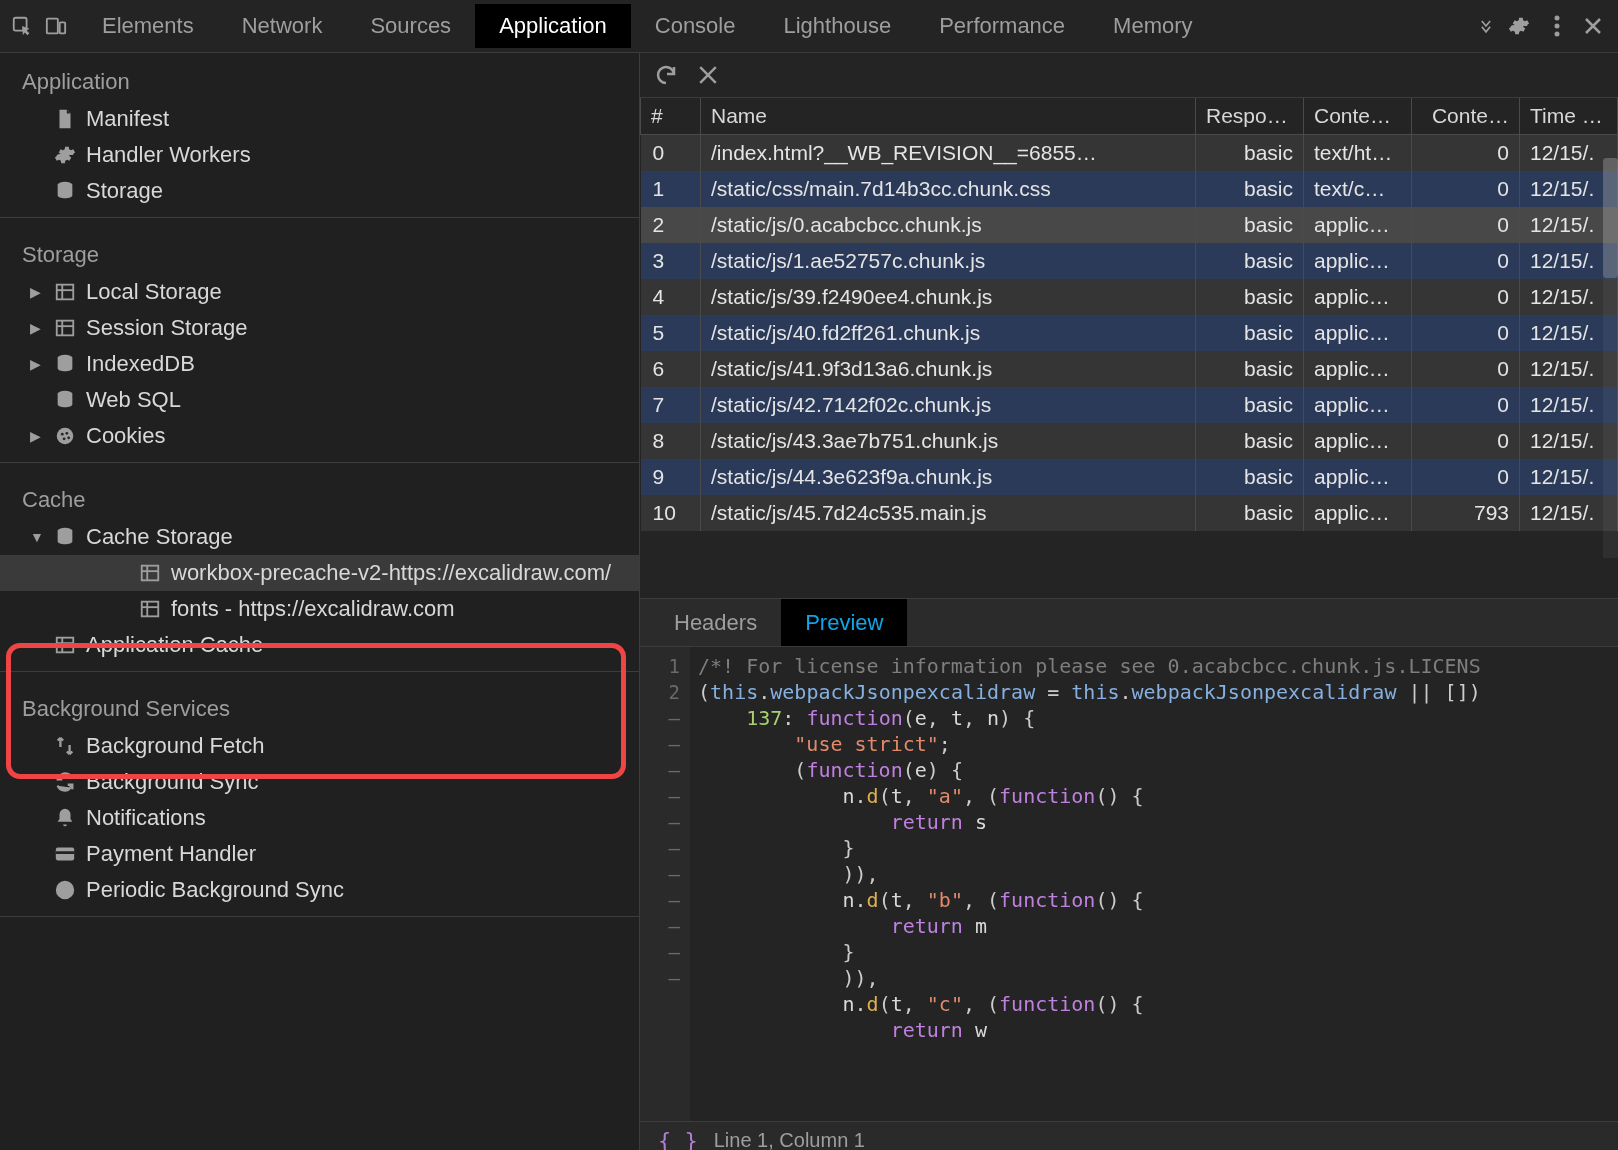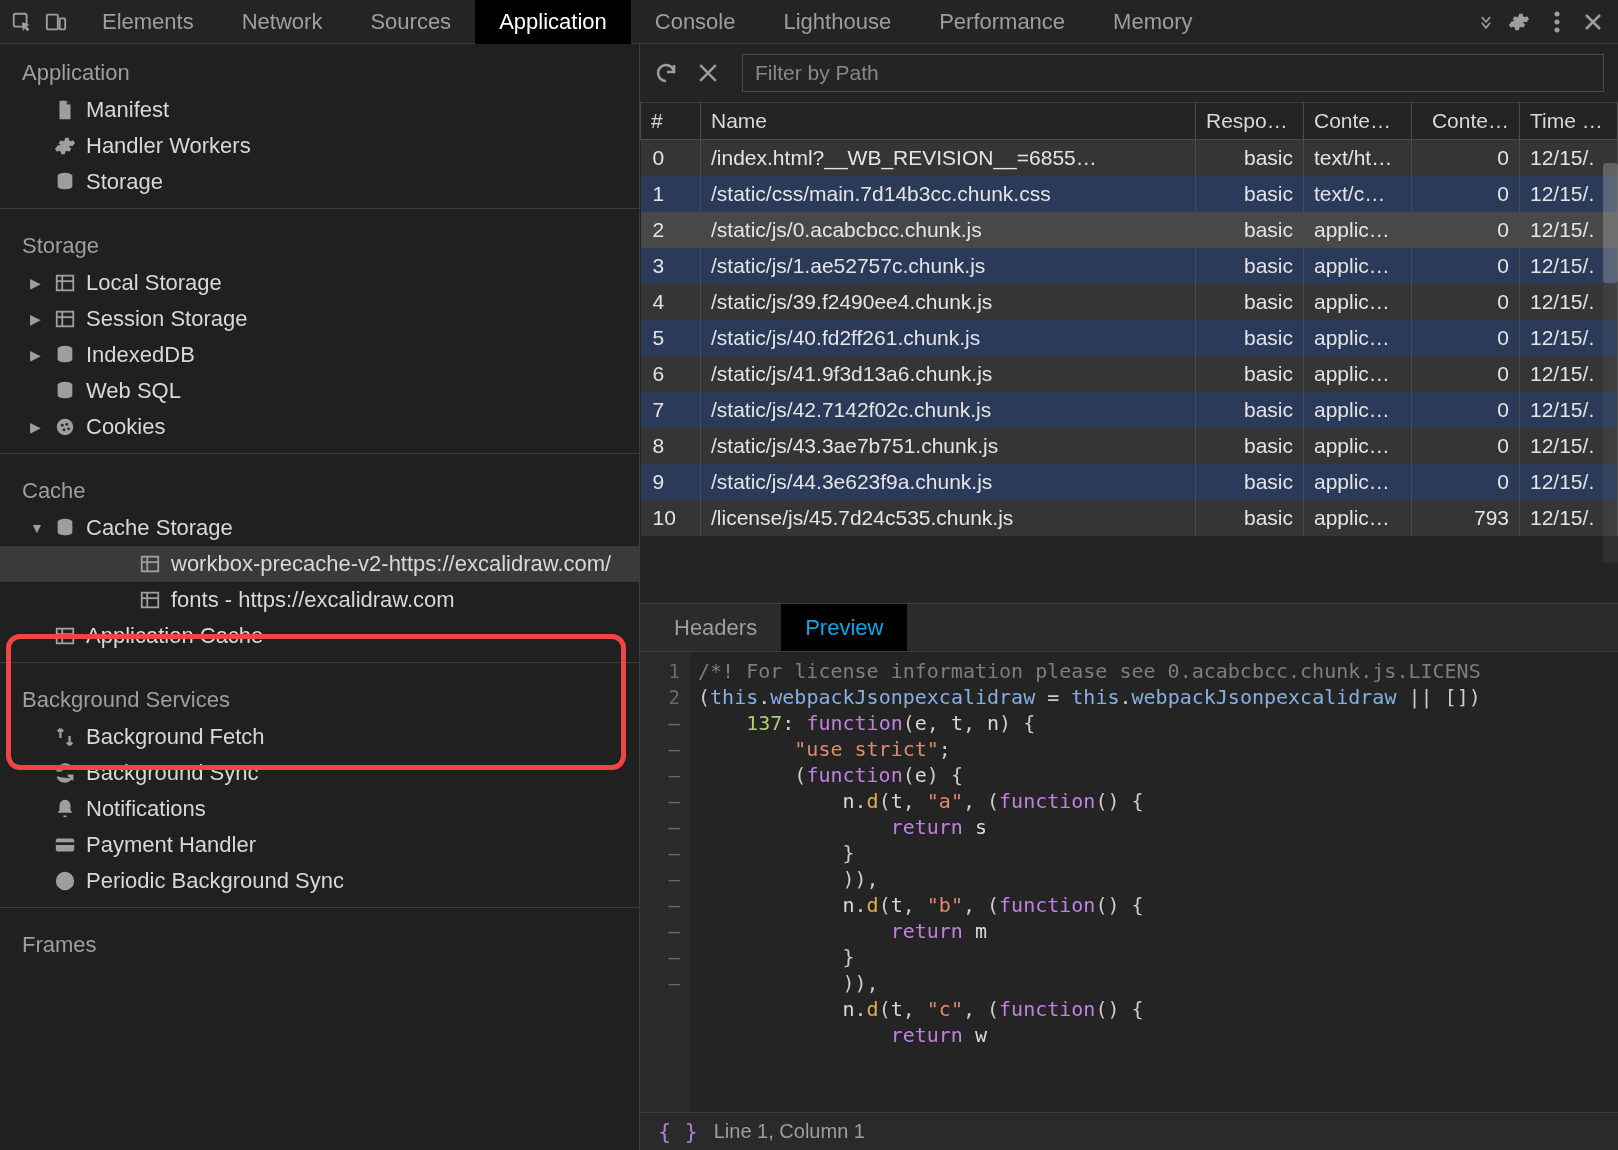--- a/index.html
+++ b/index.html
@@ -32,21 +32,21 @@
     background: var(--bg-main);
     color: var(--text-main);
     width:1618px; height:1150px;
     overflow:hidden;
     font-size:22px;
   }
   
   .tabstrip {
     display:flex;
     align-items:center;
-    height:44px;
+    height:53px;
     background: var(--bg-main);
     border-bottom:1px solid var(--border);
     padding:0 6px;
     gap:0;
   }
   .tabstrip .ts-left { display:flex; align-items:center; gap:10px; padding:0 10px 0 4px;}
   .tabstrip .ts-icon { width:24px; height:24px; display:flex; align-items:center; justify-content:center; color: var(--text-dim); }
   .tabstrip .tabs { display:flex; flex:1; gap:0; }
   .tabstrip .tab {
     padding:0 24px;
@@ -501,39 +501,37 @@
           <span class="icon">
             <svg width="22" height="22" viewBox="0 0 24 24" fill="currentColor" stroke="currentColor" stroke-width="2">
               <circle cx="12" cy="12" r="9"></circle>
               <path d="M12 7v5l4 2"></path>
             </svg>
           </span>
           <span class="label">Periodic Background Sync</span>
         </div>
       </div>
     <hr>
-    <div class="section-title">Frames</div>
 
     <div class="highlight-box" style="left:6px; top:590px; width:620px; height:136px;"></div>
   </div>
 
   <div class="right">
     <div class="filter-bar">
       <span class="ico">
         <svg width="24" height="24" viewBox="0 0 24 24" fill="none" stroke="currentColor" stroke-width="2.5">
             <path d="M20 11A8 8 0 1 0 12 20"></path>
             <path d="M20 4 v7 h-7"></path>
           </svg>
       </span>
       <span class="ico">
         <svg width="20" height="20" viewBox="0 0 18 18" stroke="currentColor" stroke-width="2.2">
             <path d="M2 2 L16 16 M16 2 L2 16"></path>
           </svg>
       </span>
-      <input class="filter-input" placeholder="Filter by Path" style="">
     </div>
     <div class="table-wrap" style="position:relative;">
       <table class="cache-table">
         <colgroup>
           <col class="c-idx">
             <col class="c-name">
             <col class="c-resp">
             <col class="c-ctype">
             <col class="c-clen">
             <col class="c-time">
@@ -624,21 +622,21 @@
             <tr class="odd">
               <td class="idx">9</td>
               <td>/static/js/44.3e623f9a.chunk.js</td>
               <td style="text-align: right;">basic</td>
               <td>applic…</td>
               <td class="num">0</td>
               <td>12/15/.</td>
             </tr>
             <tr class="even">
               <td class="idx">10</td>
-              <td>/license/js/45.7d24c535.chunk.js</td>
+              <td>/static/js/45.7d24c535.main.js</td>
               <td style="text-align: right;">basic</td>
               <td>applic…</td>
               <td class="num">793</td>
               <td>12/15/.</td>
             </tr>
           </tbody>
       </table>
       <div class="sb-scroll">
           <div class="sb-thumb"></div>
         </div>

